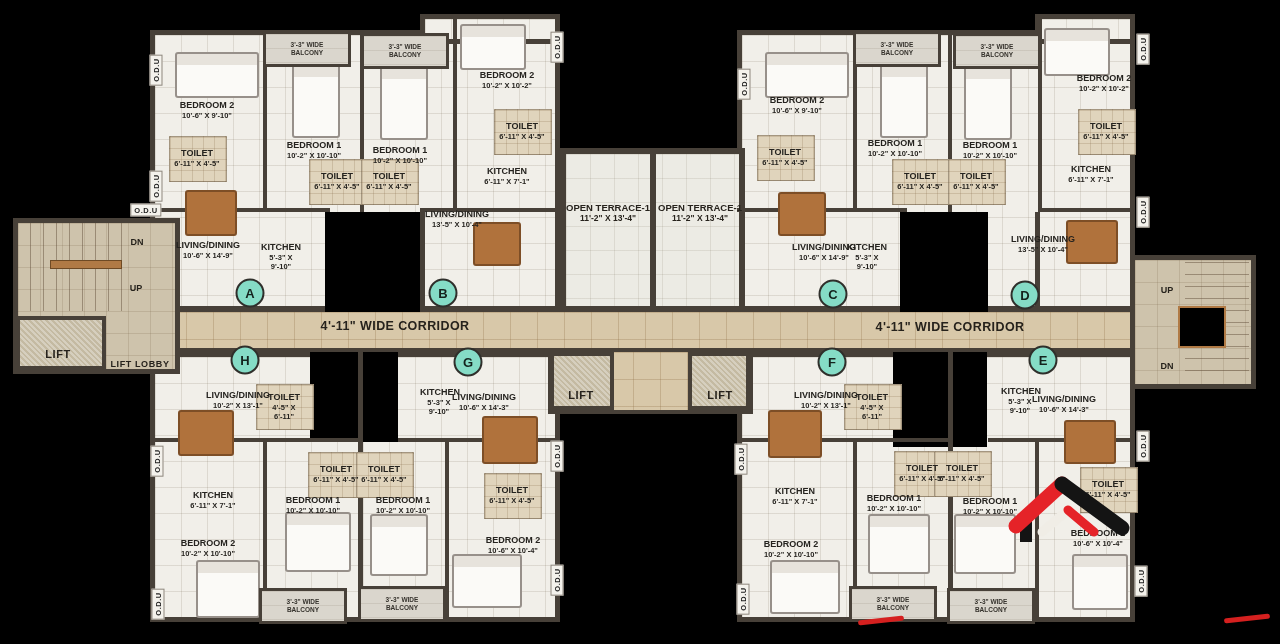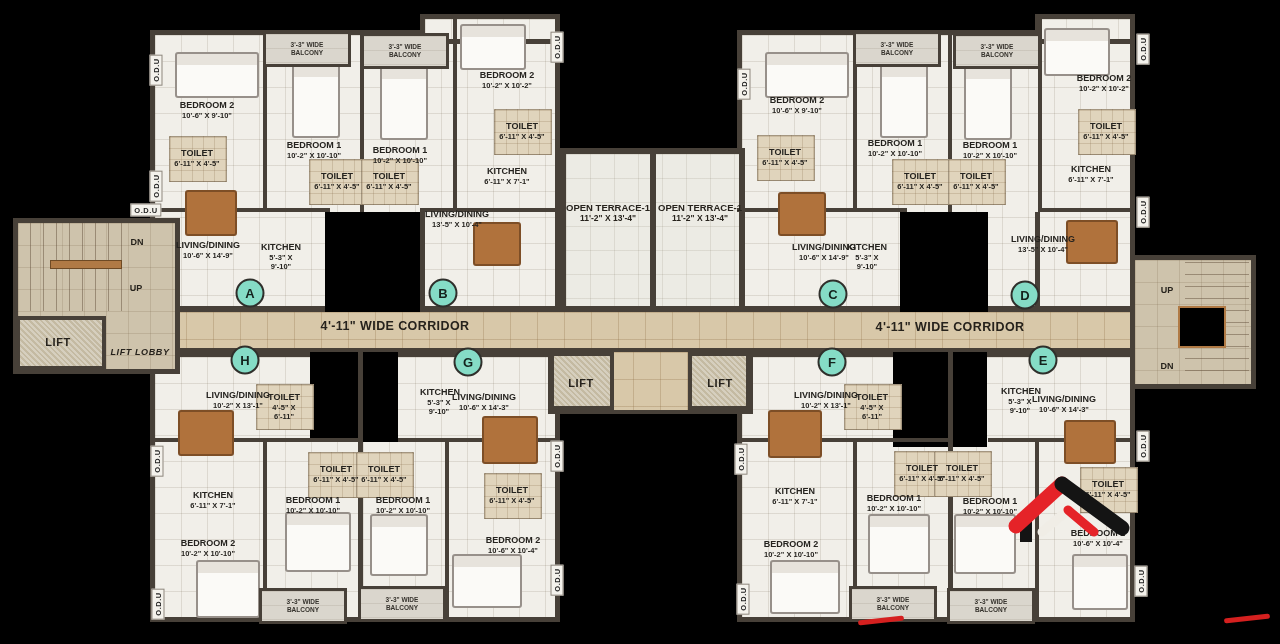--- a/index.html
+++ b/index.html
@@ -49,21 +49,21 @@
   .rm .sz{display:block;font-size:7.5px;font-weight:bold;}
   .rm.narrow{white-space:normal;}
   .badge{position:absolute;width:25px;height:25px;border-radius:50%;background:#85dcc6;
     border:2px solid #2f2f2b;color:#14231d;font-weight:bold;font-size:13px;
     display:flex;align-items:center;justify-content:center;transform:translate(-50%,-50%);z-index:6;}
   .odu{position:absolute;transform:translate(-50%,-50%);font-size:7.5px;font-weight:bold;letter-spacing:.5px;
     color:#1c1c1c;background:#f4f2ec;border:1px solid #8d867c;padding:1px 3px;z-index:5;white-space:nowrap;}
   .odu.v{transform:translate(-50%,-50%) rotate(-90deg);}
   .biglabel{position:absolute;transform:translate(-50%,-50%);font-weight:bold;color:#26221c;z-index:5;white-space:nowrap;}
   .corridor-label{font-size:12.5px;letter-spacing:.4px;}
-  .lift-label{font-size:11px;letter-spacing:.6px;}
+  .lift-label{font-size:11px;letter-spacing:.6px;margin-top:12px;}
   .stair-label{font-size:9px;}
   .terr-label{position:absolute;transform:translate(-50%,-50%);text-align:center;z-index:5;color:#26221c;white-space:nowrap;}
   .terr-label .nm{display:block;font-size:9.5px;font-weight:bold;}
   .terr-label .sz{display:block;font-size:8.5px;font-weight:bold;}
   
   #logo{position:absolute;left:852px;top:466px;width:428px;height:178px;z-index:10;}
   #logo-house{position:absolute;left:156px;top:2px;}
   #logo-word{position:absolute;left:4px;top:78px;font-size:70px;font-weight:bold;
     letter-spacing:-3px;line-height:1;white-space:nowrap;}
   .lg-k{color:#111;}
@@ -149,21 +149,21 @@
 
   <div class="tbl" style="left:185px;top:190px;width:52px;height:46px;"></div>
   <div class="tbl" style="left:473px;top:222px;width:48px;height:44px;"></div>
   <div class="tbl" style="left:778px;top:192px;width:48px;height:44px;"></div>
   <div class="tbl" style="left:1066px;top:220px;width:52px;height:44px;"></div>
   <div class="tbl" style="left:178px;top:410px;width:56px;height:46px;"></div>
   <div class="tbl" style="left:482px;top:416px;width:56px;height:48px;"></div>
   <div class="tbl" style="left:768px;top:410px;width:54px;height:48px;"></div>
   <div class="tbl" style="left:1064px;top:420px;width:52px;height:44px;"></div>
 
-  <div class="biglabel lift-label" style="left:140px;top:352px;font-size:9px;font-style:italic;">LIFT LOBBY</div>
+  <div class="biglabel lift-label" style="left:140px;top:352px;font-size:9px;">LIFT LOBBY</div>
 
   <div id="logo">
     <svg id="logo-house" width="122" height="80" viewBox="0 0 122 80">
       <rect x="12" y="52" width="12" height="22" fill="#141414"></rect>
       <path d="M8 58 L54 16" stroke="#e52328" stroke-width="15" stroke-linecap="round" fill="none"></path>
       <path d="M54 16 L114 60" stroke="#141414" stroke-width="15" stroke-linecap="round" fill="none"></path>
       <path d="M34 64 L60 42" stroke="#f0ede6" stroke-width="9" stroke-linecap="round" fill="none"></path>
       <path d="M60 42 L86 64" stroke="#e52328" stroke-width="9" stroke-linecap="round" fill="none"></path>
     </svg>
     <div class="red-dash" style="left:6px;top:152px;transform:rotate(-6deg);"></div>

